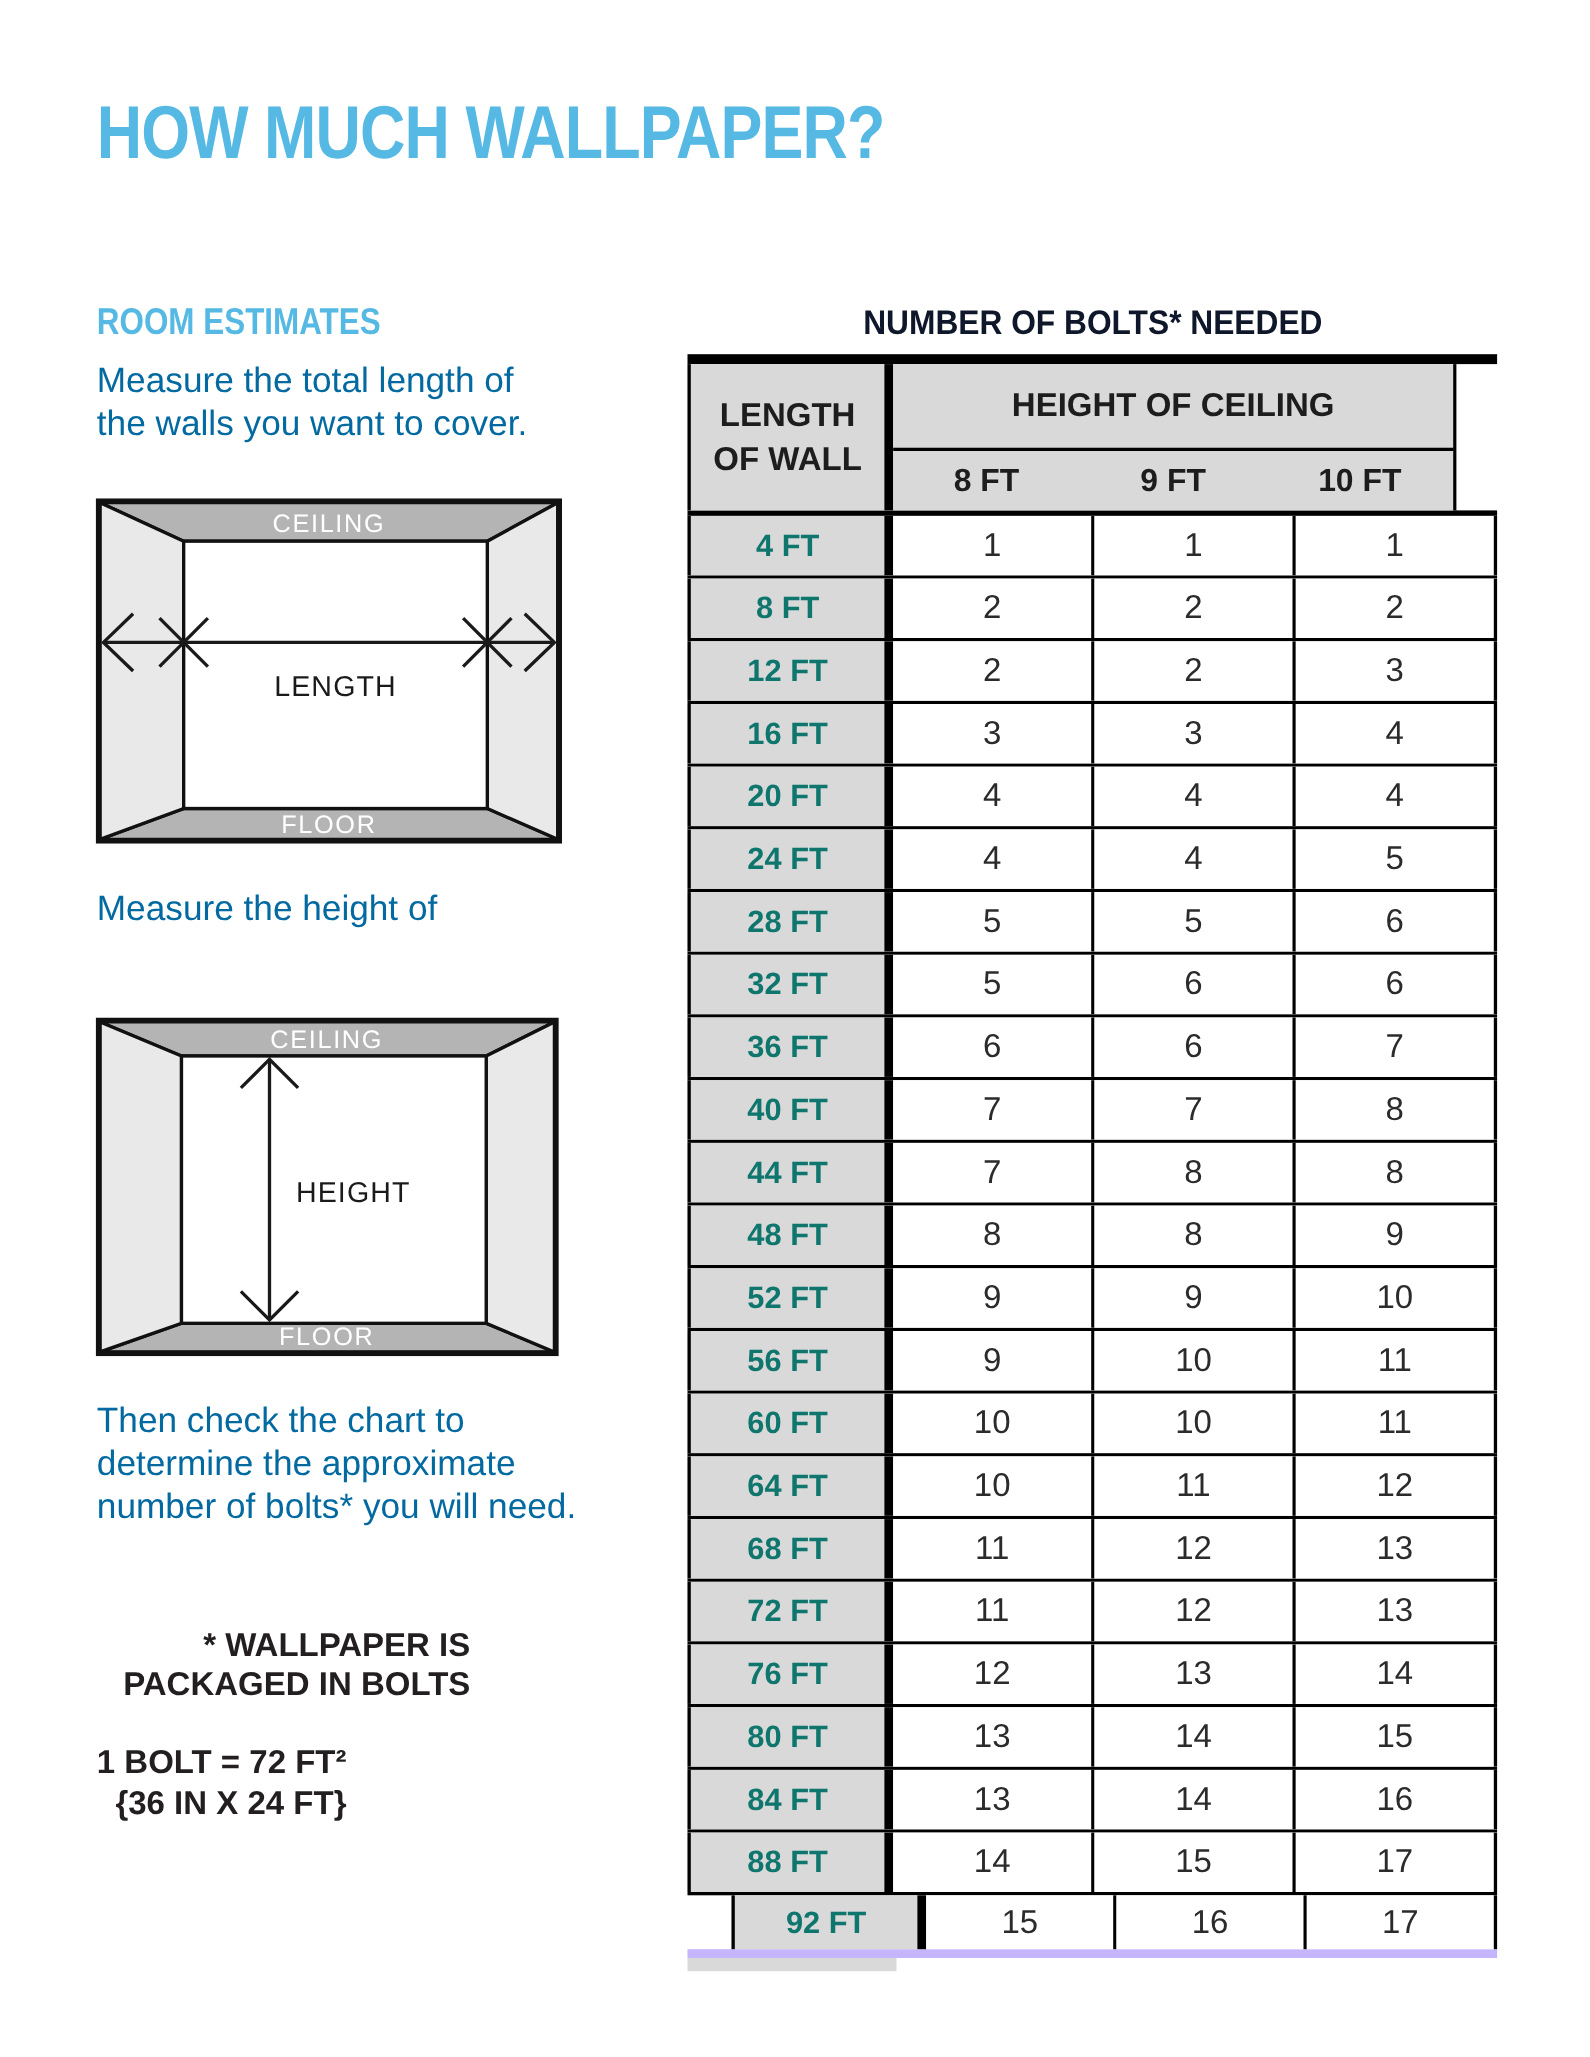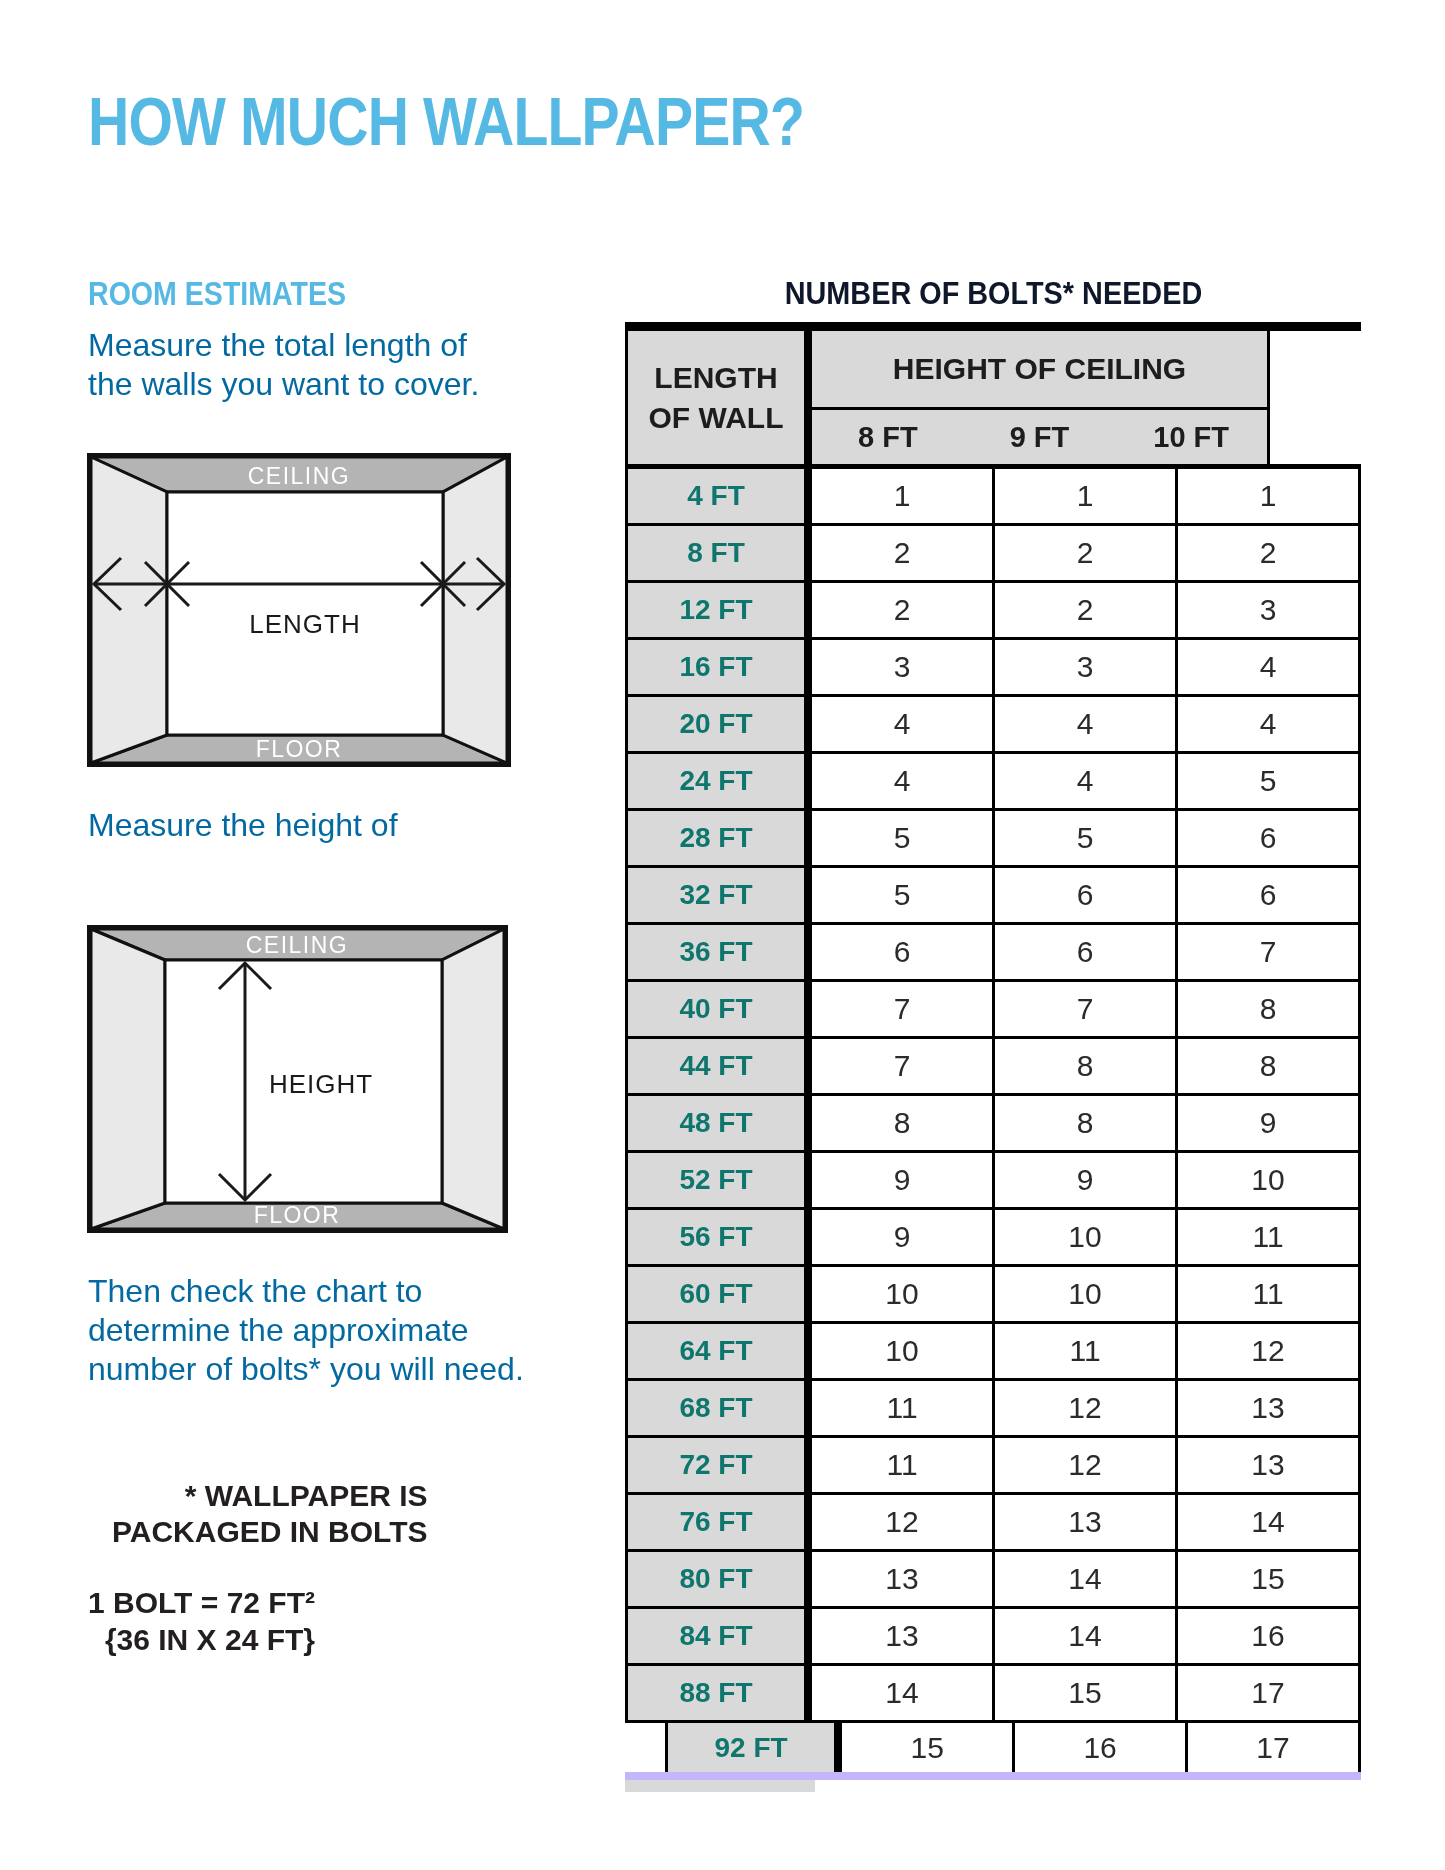--- a/index.html
+++ b/index.html
@@ -40,21 +40,21 @@
   
   .bolt-table { position:absolute; left:625px; top:322px; width:736px; }
   .bolt-table * { box-sizing:border-box; }
   .top-bar { height:9px; background:#000; }
   .header-row { display:flex; height:133px; }
   .corner-cell {
     width:187px; background:#d9d9d9; border-left:3px solid #000; border-right:8px solid #000;
     display:flex; flex-direction:column; justify-content:center; align-items:center;
     font-weight:bold; font-size:30px; line-height:40px; color:#1d1d1d;
   }
-  .header-right { width:458px; border-right:3px solid #000; display:flex; flex-direction:column; }
+  .header-right { width:512px; border-right:3px solid #000; display:flex; flex-direction:column; }
   .group-cell {
     height:76px; background:#d9d9d9; display:flex; align-items:center; justify-content:center;
     font-weight:bold; font-size:30px; color:#1d1d1d;
   }
   .group-divider { height:3px; background:#000; }
   .sub-band { flex:1; background:#d9d9d9; display:flex; }
   .sub-cell {
     width:182.6px; display:flex; align-items:center; justify-content:center;
     font-weight:bold; font-size:29px; color:#1d1d1d;
   }

